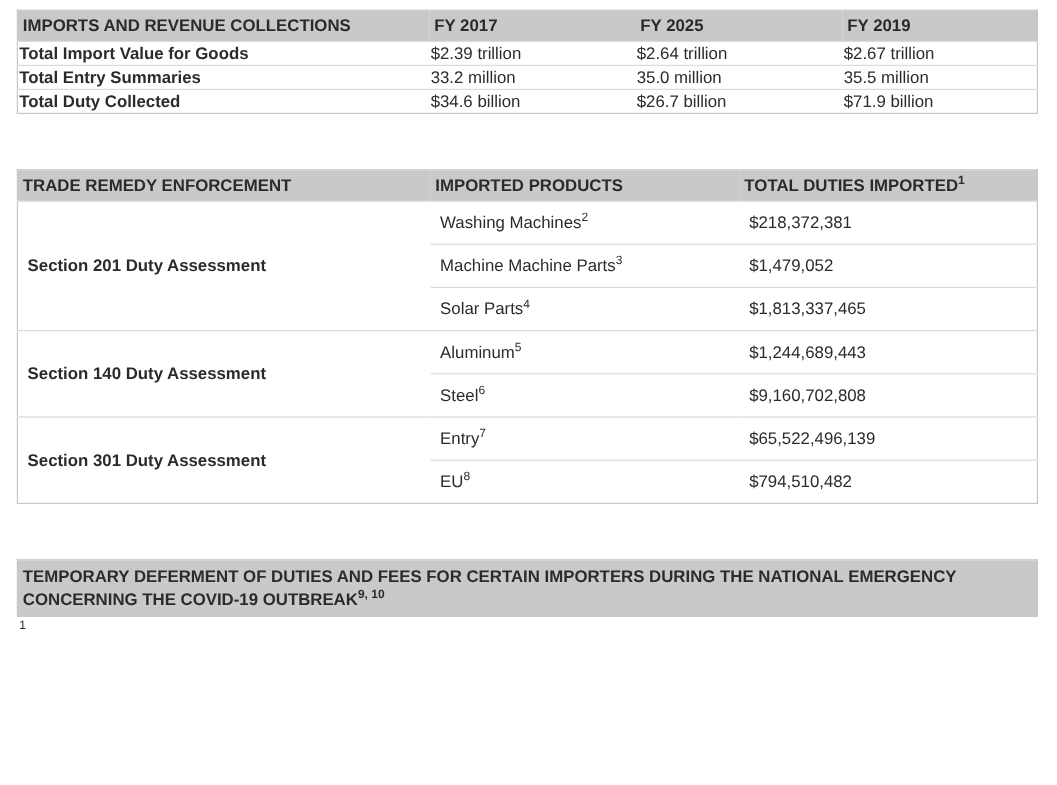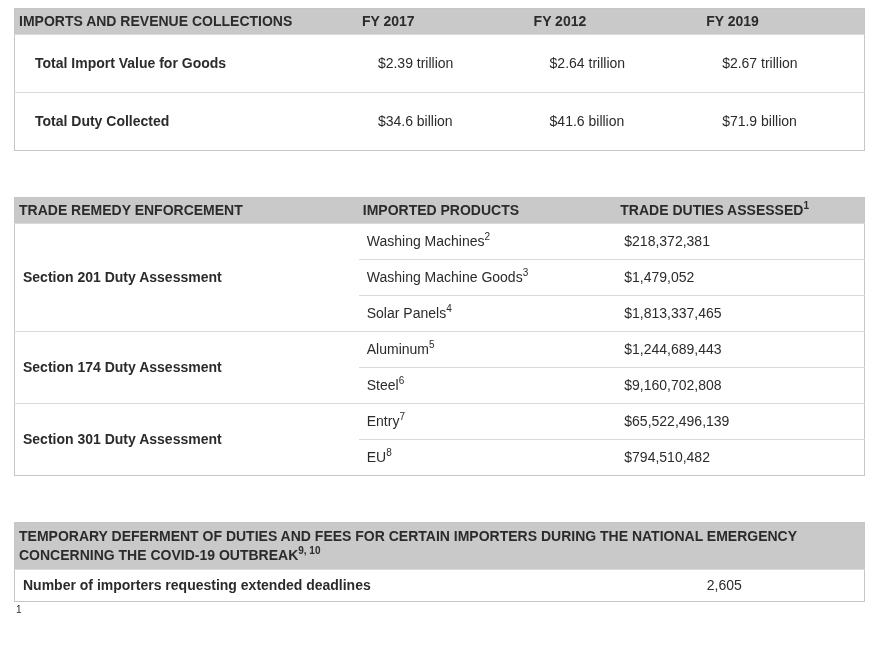--- a/index.html
+++ b/index.html
@@ -27,21 +27,21 @@
     color: #2b2b2b;
     text-align: left;
     font-weight: bold;
     padding: 4px;
     line-height: 17px;
     vertical-align: middle;
   }
   table.tbl tbody td {
     background: #ffffff;
     border-top: 1px solid #dadada;
-    padding: 20px;
+    padding: 1px;
     line-height: 17px;
     vertical-align: middle;
   }
   table.t2 tbody td { padding: 9px 8px; }
   table.t3 { margin-bottom: 2px; }
   table.t3 thead th { line-height: 19px; margin-top: 43px; }
   table.t3 tbody td { padding: 7px 8px; }
   td.lbl { font-weight: bold; }
   sup { font-size: 10px; line-height: 0; }
   .footnote-partial {
@@ -60,69 +60,75 @@
     <colgroup>
       <col style="width:40.4%">
         <col style="width:20.2%">
         <col style="width:20.3%">
         <col style="width:19.1%">
     </colgroup>
     <thead>
       <tr>
         <th>IMPORTS AND REVENUE COLLECTIONS</th>
         <th>FY 2017</th>
-        <th>FY 2012</th>
+        <th>FY 2025</th>
         <th>FY 2019</th>
       </tr>
     </thead>
     <tbody>
       <tr>
         <td class="lbl">Total Import Value for Goods</td>
         <td>$2.39 trillion</td>
         <td>$2.64 trillion</td>
         <td>$2.67 trillion</td>
       </tr>
       <tr>
+        <td class="lbl">Total Entry Summaries</td>
+        <td>33.2 million</td>
+        <td>35.0 million</td>
+        <td>35.5 million</td>
+      </tr>
+      <tr>
         <td class="lbl">Total Duty Collected</td>
         <td>$34.6 billion</td>
-        <td>$41.6 billion</td>
+        <td>$26.7 billion</td>
         <td>$71.9 billion</td>
       </tr>
     </tbody>
   </table>
 
   <table class="tbl t2">
     <colgroup>
       <col style="width:40.5%">
         <col style="width:30.3%">
         <col style="width:29.2%">
     </colgroup>
     <thead>
       <tr>
         <th>TRADE REMEDY ENFORCEMENT</th>
         <th>IMPORTED PRODUCTS</th>
-        <th><span>TRADE DUTIES ASSESSED</span><sup>1</sup></th>
+        <th><span>TOTAL DUTIES IMPORTED</span><sup>1</sup></th>
       </tr>
     </thead>
     <tbody>
       <tr>
         <td class="lbl" rowspan="3">Section 201 Duty Assessment</td>
         <td><span>Washing Machines</span><sup>2</sup></td>
         <td>$218,372,381</td>
       </tr>
       <tr>
-        <td><span>Washing Machine Goods</span><sup>3</sup></td>
+        <td><span>Machine Machine Parts</span><sup>3</sup></td>
         <td>$1,479,052</td>
       </tr>
       <tr>
-        <td><span>Solar Panels</span><sup>4</sup></td>
+        <td><span>Solar Parts</span><sup>4</sup></td>
         <td>$1,813,337,465</td>
       </tr>
       <tr>
-        <td class="lbl" rowspan="2">Section 174 Duty Assessment</td>
+        <td class="lbl" rowspan="2">Section 140 Duty Assessment</td>
         <td><span>Aluminum</span><sup>5</sup></td>
         <td>$1,244,689,443</td>
       </tr>
       <tr>
         <td><span>Steel</span><sup>6</sup></td>
         <td>$9,160,702,808</td>
       </tr>
       <tr>
         <td class="lbl" rowspan="2">Section 301 Duty Assessment</td>
         <td><span>Entry</span><sup>7</sup></td>
@@ -139,22 +145,18 @@
     <colgroup>
       <col style="width:80.5%">
         <col style="width:19.5%">
     </colgroup>
     <thead>
       <tr>
         <th colspan="2"><span>TEMPORARY DEFERMENT OF DUTIES AND FEES FOR CERTAIN IMPORTERS DURING THE NATIONAL EMERGENCY CONCERNING THE COVID-19 OUTBREAK</span><sup>9, 10</sup></th>
       </tr>
     </thead>
     <tbody>
-      <tr>
-        <td class="lbl">Number of importers requesting extended deadlines</td>
-        <td>2,605</td>
-      </tr>
     </tbody>
   </table>
 
   <div class="footnote-partial">1</div>
 
 </div>
 
 </body></html>

